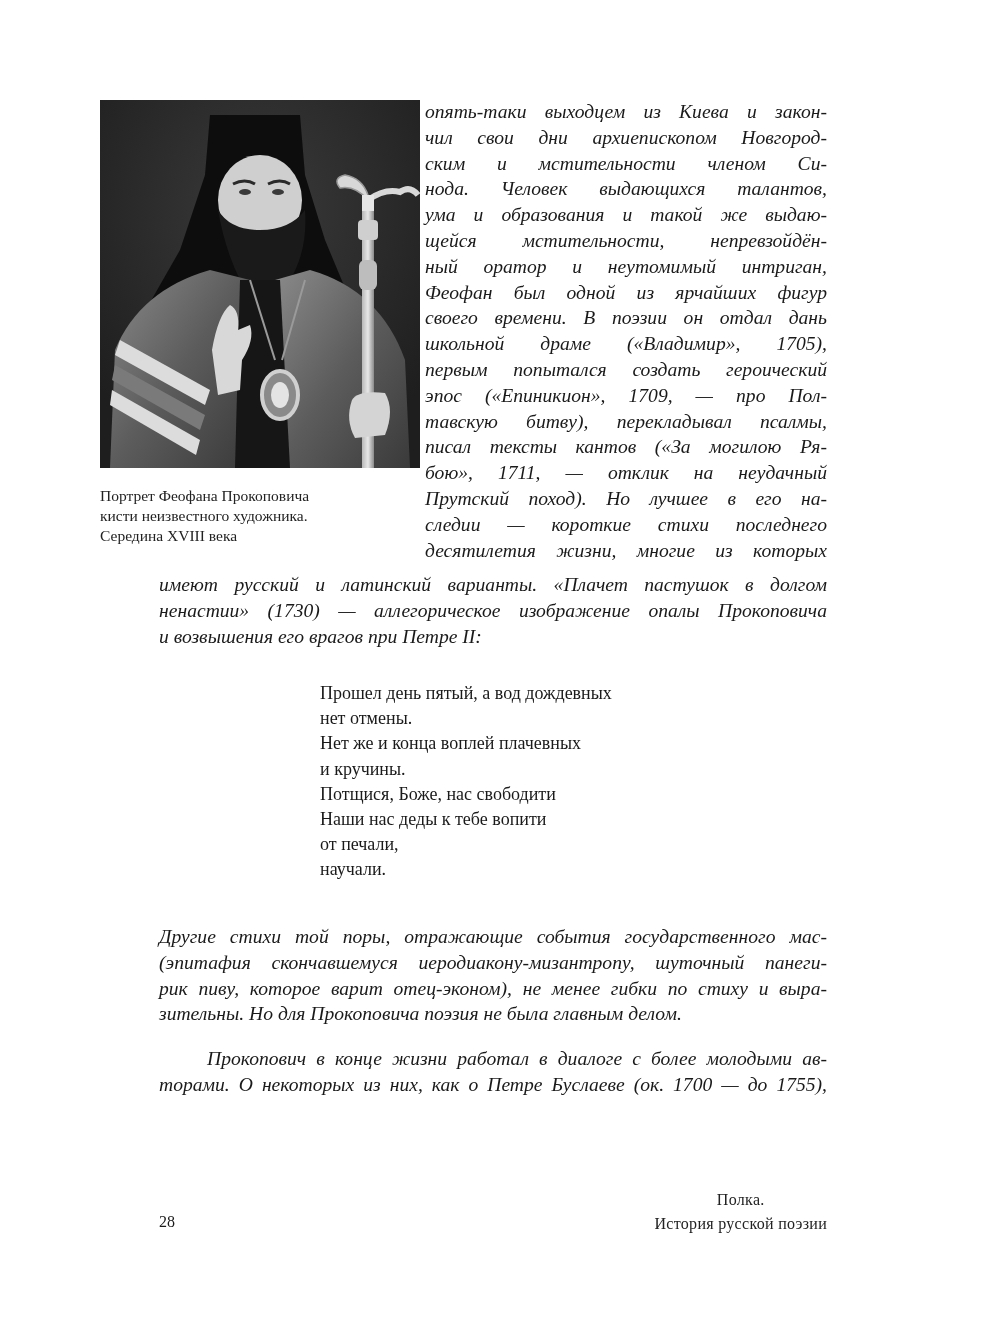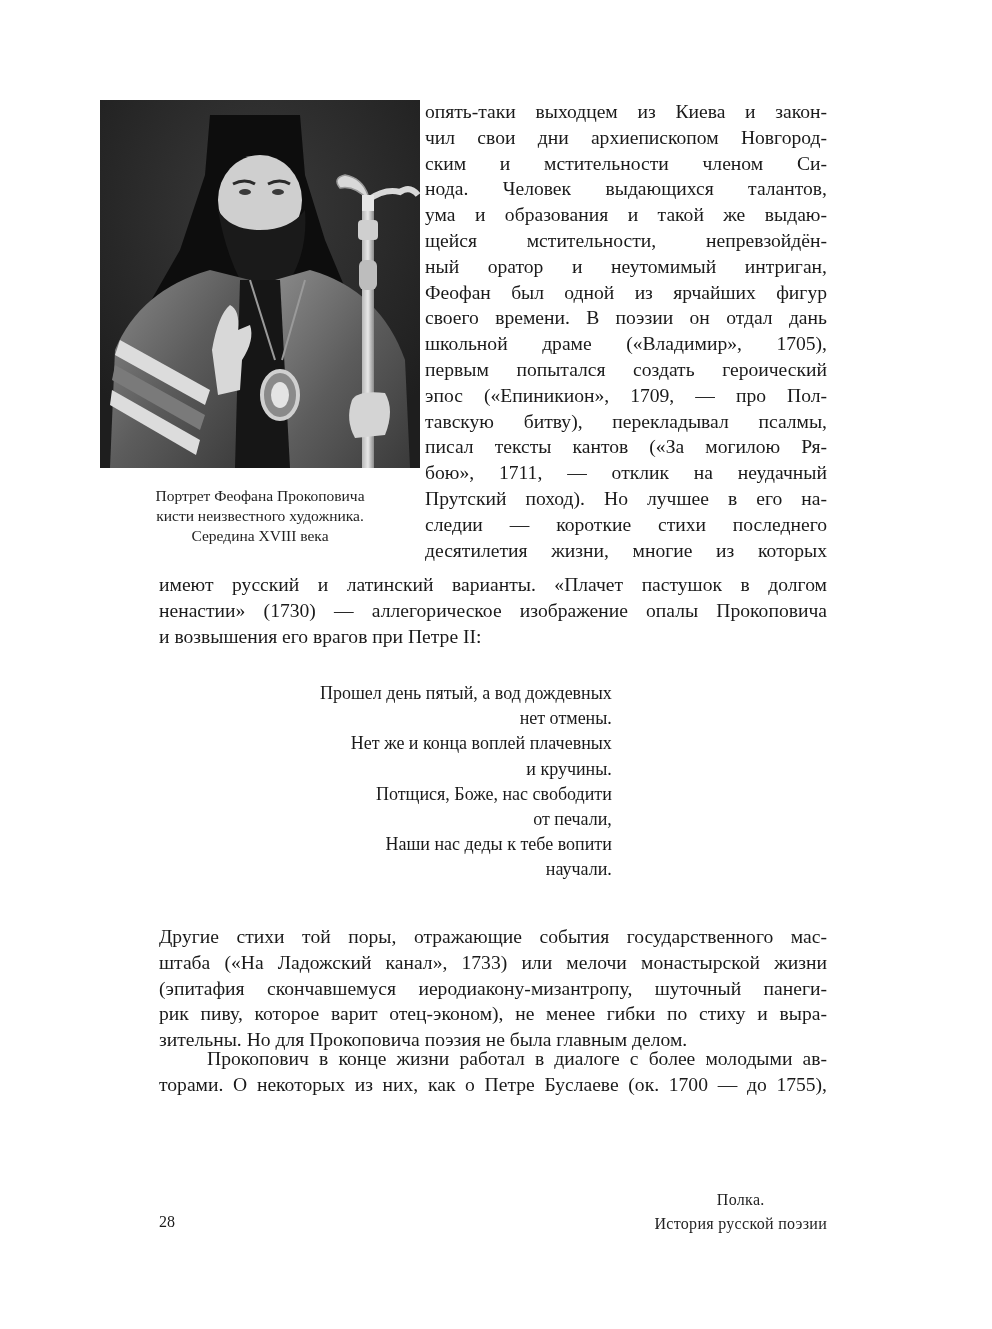--- a/index.html
+++ b/index.html
@@ -27,41 +27,42 @@
     .portrait svg {
       display: block;
       width: 320px;
       height: 368px;
     }
     .caption {
       position: absolute;
       left: 100px;
       top: 486px;
       width: 320px;
-      text-align: center;
+      text-align: left;
       font-size: 15.5px;
       line-height: 20px;
       color: #222;
     }
     .caption div { white-space: nowrap; }
 
     .side-col {
       position: absolute;
       left: 425px;
       top: 99px;
       width: 402px;
       font-size: 19.6px;
       line-height: 25.8px;
     }
     .line {
       display: block;
       white-space: nowrap;
       text-align: justify;
       text-align-last: justify;
       height: 25.8px;
+      font-style: italic;
     }
     .line.last {
       text-align-last: left;
     }
     .full-col {
       position: absolute;
       left: 159px;
       width: 668px;
       font-size: 19.6px;
       line-height: 25.8px;
@@ -71,21 +72,21 @@
     .col-c { top: 1046px; }
     .indent { text-indent: 48px; }
 
     .verse {
       position: absolute;
       left: 320px;
       top: 681px;
       font-size: 18px;
       line-height: 25.2px;
     }
-    .verse div { white-space: nowrap; text-align: right; }
+    .verse div { white-space: nowrap; }
 
     .page-number {
       position: absolute;
       left: 159px;
       top: 1210px;
       font-size: 16px;
       line-height: 24px;
     }
     .running-footer {
       position: absolute;
@@ -190,28 +191,27 @@
   <span class="line">ненастии» (1730) — аллегорическое изображение опалы Прокоповича</span>
   <span class="line last">и возвышения его врагов при Петре II:</span>
 </div>
 
 <div class="verse">
   <div>Прошел день пятый, а вод дождевных</div>
   <div>нет отмены.</div>
   <div>Нет же и конца воплей плачевных</div>
   <div>и кручины.</div>
   <div>Потщися, Боже, нас свободити</div>
+  <div>Наши нас деды к тебе вопити</div>
   <div>от печали,</div>
-  <div>Наши нас деды к тебе вопити</div>
   <div>научали.</div>
 </div>
 
 <div class="full-col col-b">
   <span class="line">Другие стихи той поры, отражающие события государственного мас-</span>
-  <span class="line">штаба («На Ладожский канал», 1733) или мелочи монастырской жизни</span>
   <span class="line">(эпитафия скончавшемуся иеродиакону-мизантропу, шуточный панеги-</span>
   <span class="line">рик пиву, которое варит отец-эконом), не менее гибки по стиху и выра-</span>
   <span class="line last">зительны. Но для Прокоповича поэзия не была главным делом.</span>
 </div>
 
 <div class="full-col col-c">
   <span class="line indent">Прокопович в конце жизни работал в диалоге с более молодыми ав-</span>
   <span class="line">торами. О некоторых из них, как о Петре Буслаеве (ок. 1700 — до 1755),</span>
 </div>
 

